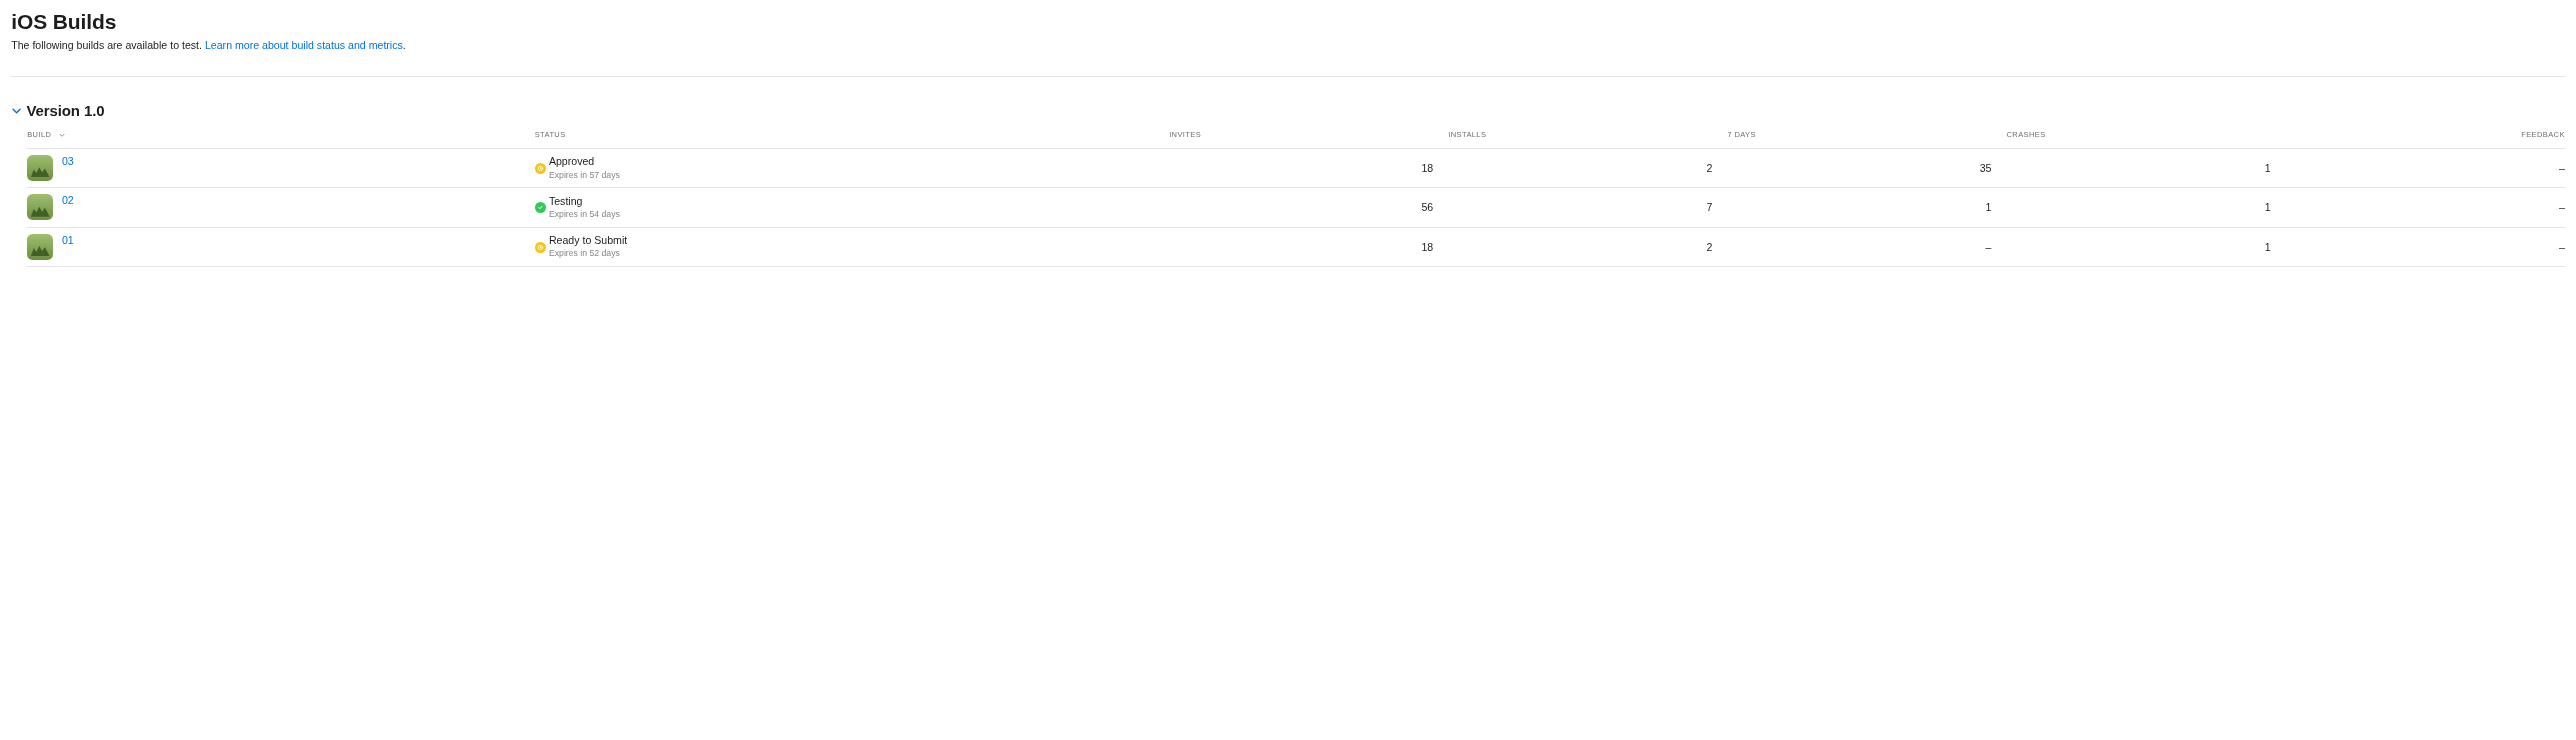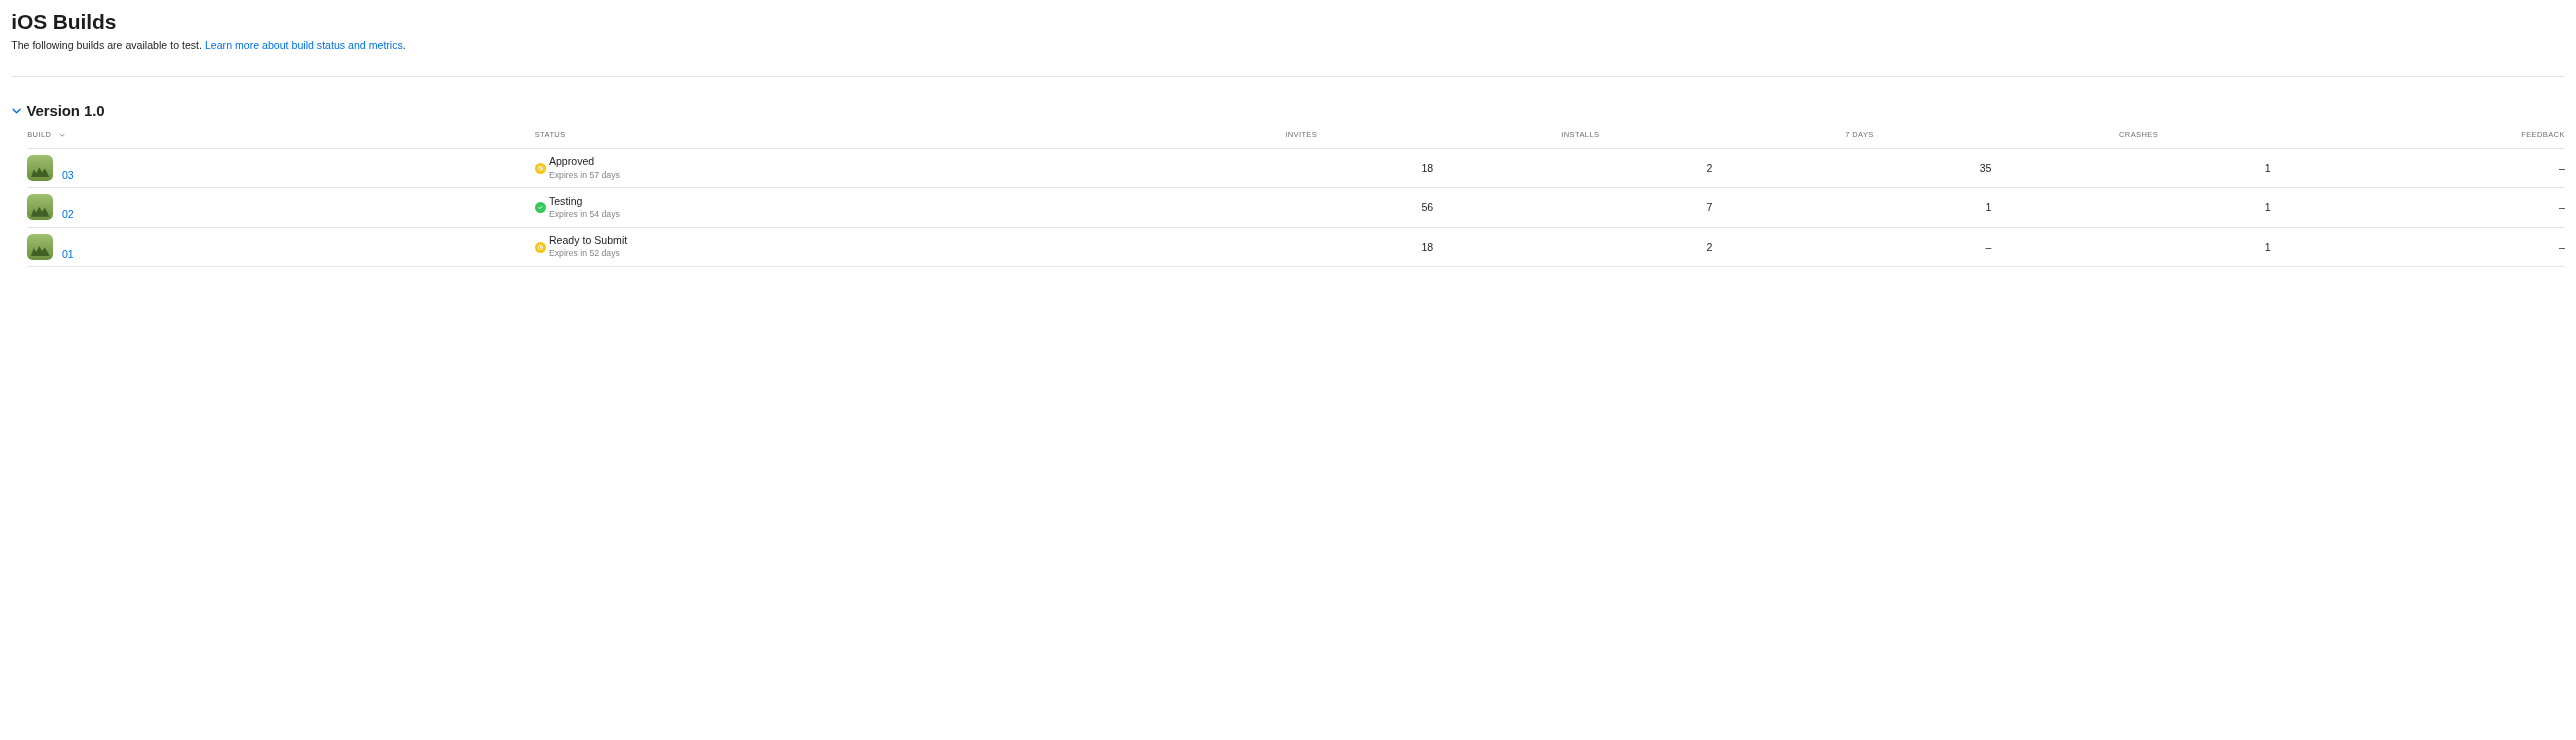--- a/index.html
+++ b/index.html
@@ -67,21 +67,21 @@
     text-align: left;
     font-size: 7.5px;
     font-weight: 500;
     color: #6e6e73;
     letter-spacing: 0.4px;
     text-transform: uppercase;
     padding: 0 6.2px 8.7px 0;
     border-bottom: 0.6px solid #e5e5e7;
   }
   .builds-table thead th.num {
-    text-align: center;
+    text-align: left;
     padding-right: 15px;
   }
   .builds-table thead th.last {
     text-align: right;
     padding-right: 0;
   }
   .builds-table thead th.build-col .sort-wrap {
     display: inline-flex;
     align-items: center;
     gap: 8px;
@@ -103,21 +103,21 @@
     padding-right: 15px;
     color: #1d1d1f;
   }
   .builds-table tbody td.last {
     text-align: right;
     padding-right: 0;
     color: #1d1d1f;
   }
   .build-cell {
     display: flex;
-    align-items: flex-end;
+    align-items: flex-start;
     gap: 8.7px;
   }
   .app-icon {
     width: 26px;
     height: 26px;
     border-radius: 5.6px;
     background: linear-gradient(180deg, #9fbf70 0%, #6e8f3f 100%);
     position: relative;
     overflow: hidden;
     flex-shrink: 0;

